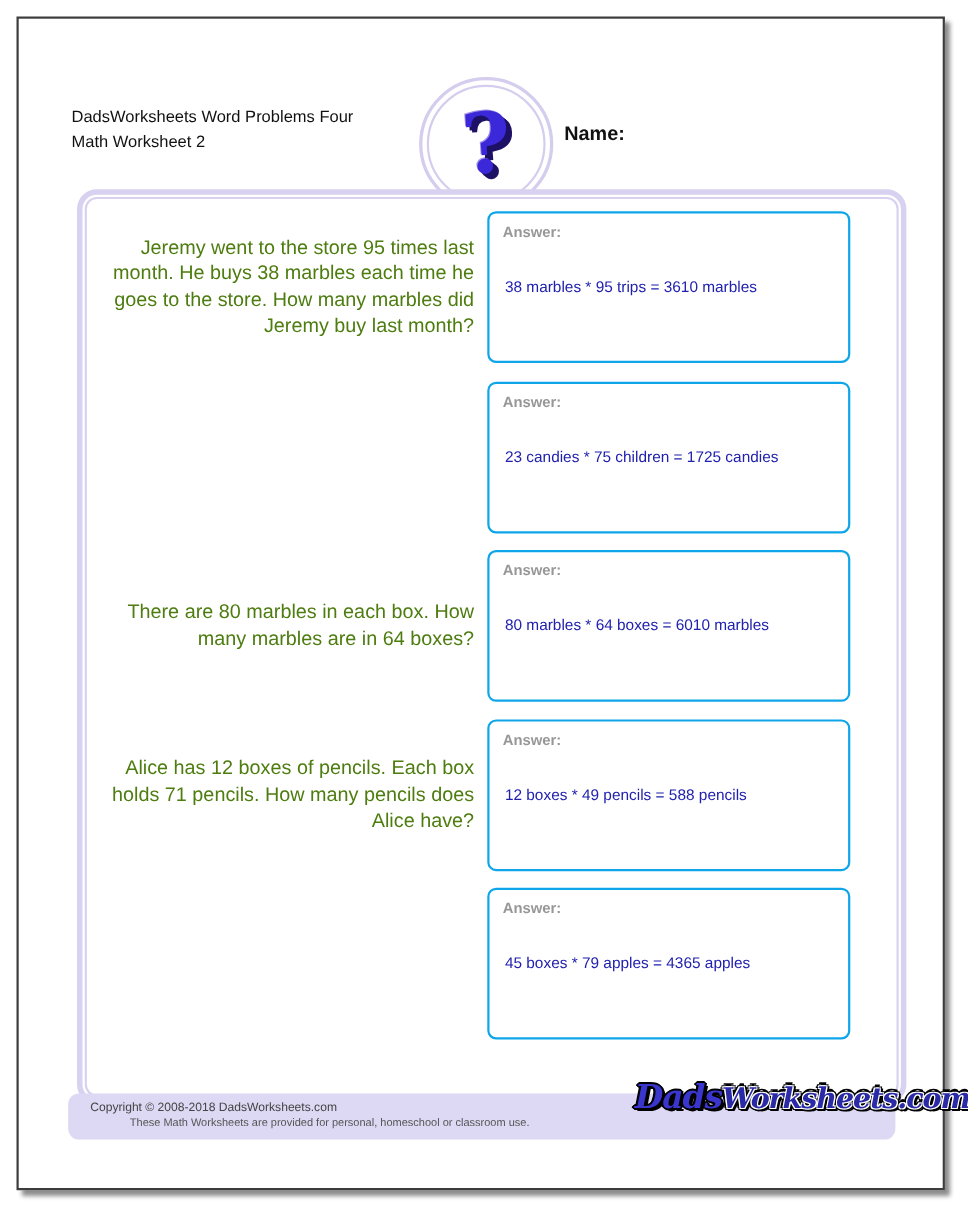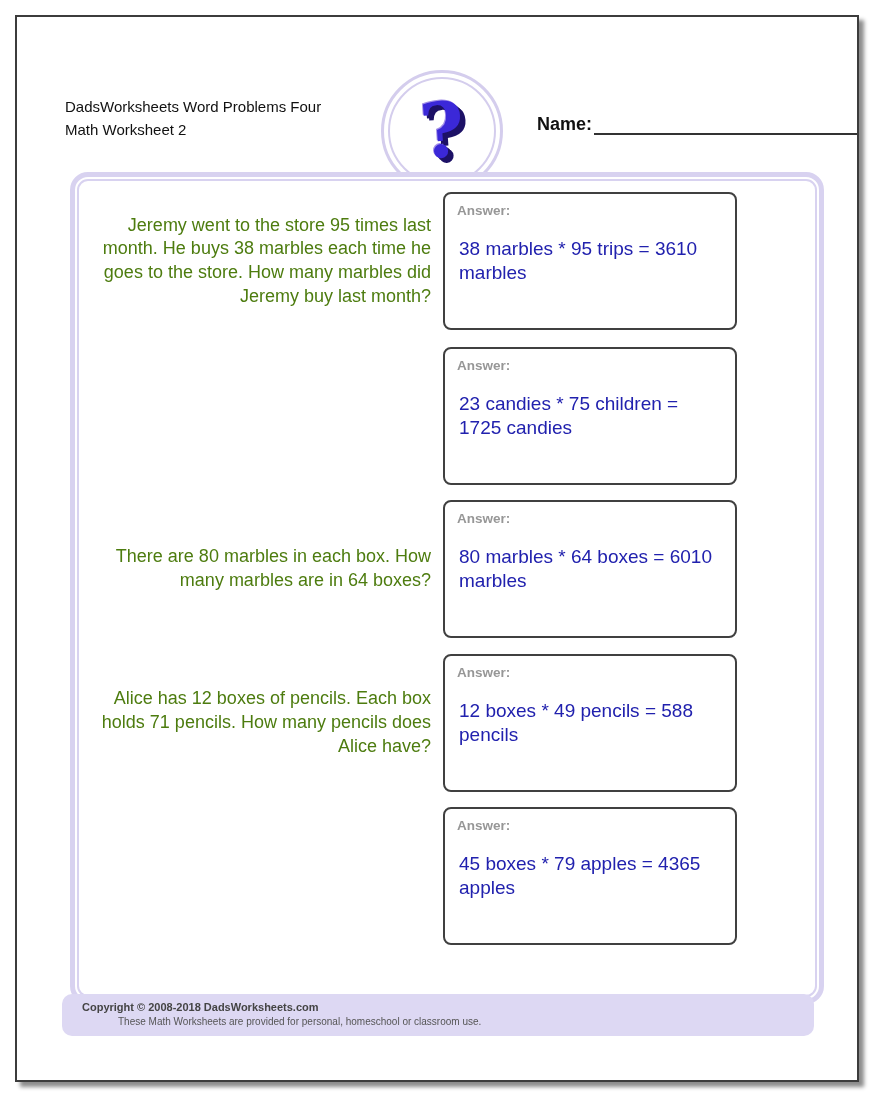--- a/index.html
+++ b/index.html
@@ -1,48 +1,48 @@
 <!DOCTYPE html>
 <html><head>
 <meta charset="utf-8">
 <style>
   html,body{margin:0;padding:0;background:#ffffff;width:880px;height:1100px;overflow:hidden;
     font-family:"Liberation Sans",sans-serif;}
   .page{position:absolute;left:15px;top:15px;width:840px;height:1063px;background:#fff;
     border:2px solid #3c3c3c;box-shadow:5px 5px 4px rgba(0,0,0,0.45);}
   
   .title-block{position:absolute;left:48px;top:78px;font-size:15px;color:#111;line-height:23px;}
-  .name-row{position:absolute;left:520px;top:94px;width:320px;display:flex;align-items:flex-end;}
+  .name-row{position:absolute;left:496px;top:94px;width:320px;display:flex;align-items:flex-start;flex-direction:column;}
   .name-label{font-size:18px;font-weight:bold;color:#111;}
   .name-line{flex:1;border-bottom:2px solid #333;height:22px;margin-left:2px;}
   
   .badge{position:absolute;left:364px;top:53px;width:116px;height:116px;border-radius:50%;
     background:#fff;border:3px solid #d4cded;display:flex;align-items:center;justify-content:center;}
   .badge-ring{position:absolute;inset:4px;border:2px solid #d4cded;border-radius:50%;}
   .badge-q{font-family:"DejaVu Serif",serif;font-weight:bold;font-size:76px;line-height:1;
     color:#3b28d8;transform:rotate(-4deg);
     text-shadow:5px 5px 0 #1d1166,3px 3px 0 #1d1166,-1px -1px 0 #a28fe8;}
   
   .worksheet{position:absolute;left:53px;top:155px;width:744px;height:822px;
     border:5px solid #d8d2f0;border-radius:18px;background:#fff;}
   .worksheet::before{content:"";position:absolute;inset:2px;border:2px solid #d8d2f0;
     border-radius:11px;pointer-events:none;}
   .row{position:absolute;left:12px;width:710px;height:138px;display:flex;align-items:center;}
   .row .question{width:340px;font-size:18px;line-height:1.32;color:#4d7c0f;padding-left:4px;text-align:right;}
-  .answer-box{position:absolute;left:356px;top:0;width:294px;height:138px;background:#fff;
-    border:2px solid #404040;border-radius:8px;box-sizing:border-box;}
+  .answer-box{position:absolute;left:356px;top:0;width:330px;height:138px;background:#fff;
+    border:2px solid #0ea5e9;border-radius:8px;box-sizing:border-box;}
   .answer-box .label{position:absolute;left:12px;top:9px;font-size:13.5px;font-weight:bold;color:#979797;}
   .answer-box .value{position:absolute;inset:0;display:flex;align-items:center;
-    padding:0 14px;font-size:19px;line-height:1.25;color:#2121ae;}
+    padding:0 14px;font-size:14px;line-height:1.25;color:#2121ae;}
   .r1{top:15px}.r2{top:170px}.r3{top:323px}.r4{top:477px}.r5{top:630px}
   
   .footer-band{position:absolute;left:45px;top:977px;width:752px;height:42px;
     background:#ddd8f3;border-radius:10px;}
   .footer-text{padding:6px 0 0 20px;}
-  .copyright{font-size:11px;color:#444;line-height:15px;font-weight:bold;}
+  .copyright{font-size:11px;color:#444;line-height:15px;}
   .usage{font-size:10px;color:#555;line-height:13px;margin-left:36px;}
   .logo{position:absolute;left:560px;top:963px;font-family:"DejaVu Serif",serif;
     font-style:italic;font-weight:bold;font-size:30px;letter-spacing:-1px;white-space:nowrap;}
   .logo .dads{color:#3a35cc;
     text-shadow:-1px -1px 0 #000,1px -1px 0 #000,-1px 1px 0 #000,1px 1px 0 #000,
       -2px 0 0 #000,2px 0 0 #000,0 -2px 0 #000,0 2px 0 #000,3px 3px 0 #000;}
   .logo .rest{color:#2a2aa6;font-size:26px;
     text-shadow:-1px -1px 0 #fff,1px -1px 0 #fff,-1px 1px 0 #fff,1px 1px 0 #fff,
       -2px -2px 0 #000,2px -2px 0 #000,-2px 2px 0 #000,2px 2px 0 #000,
       -3px 0 0 #000,3px 0 0 #000,0 -3px 0 #000,0 3px 0 #000,3px 3px 0 #000;}
@@ -109,14 +109,15 @@
 
   </div>
 
   <div class="footer-band">
     <div class="footer-text">
       <div class="copyright">Copyright © 2008-2018 DadsWorksheets.com</div>
       <div class="usage">These Math Worksheets are provided for personal, homeschool or classroom use.</div>
     </div>
   </div>
 
+  <div class="logo"><span class="dads">Dads</span><span class="rest">Worksheets.com</span></div>
 
 </div>
 
 </body></html>

